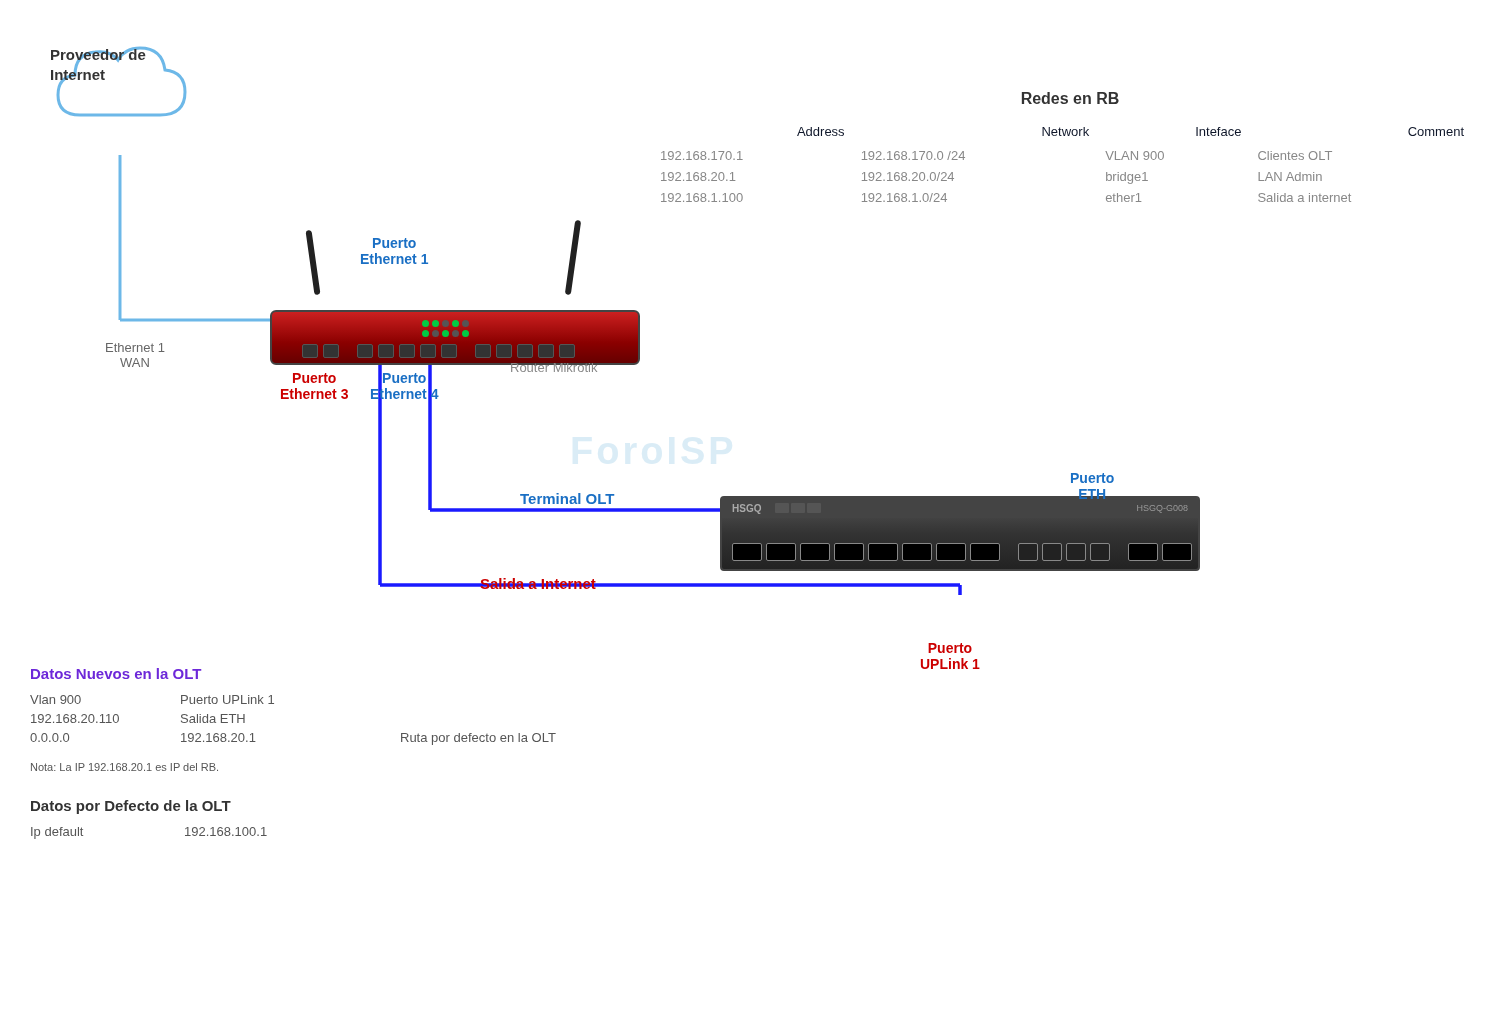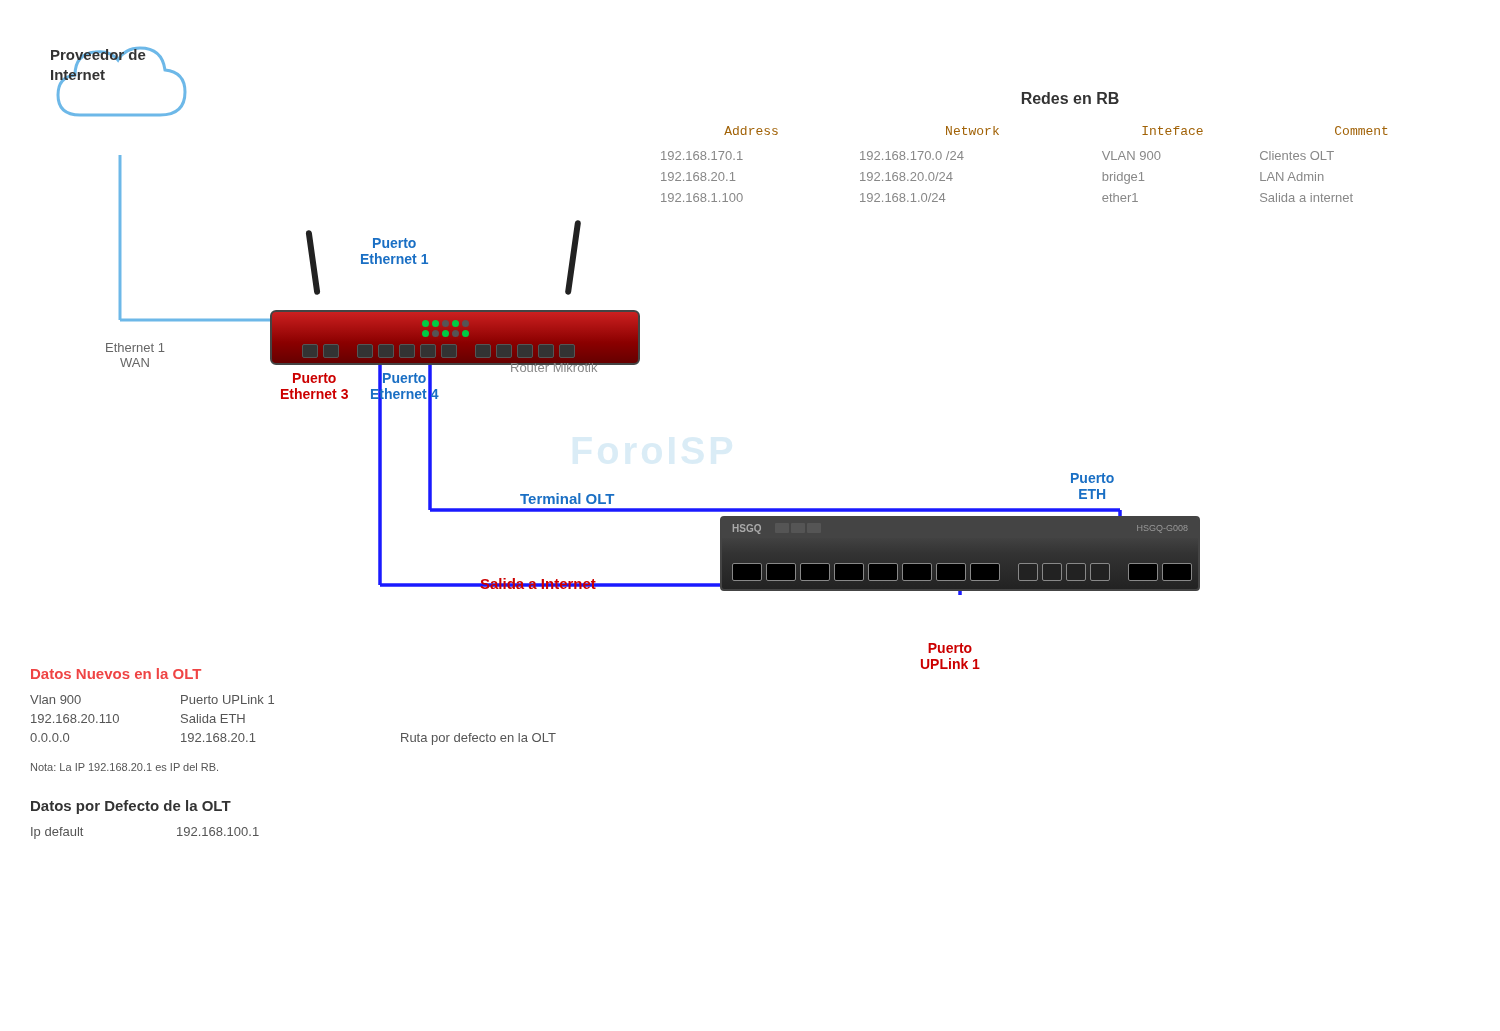--- a/index.html
+++ b/index.html
@@ -151,21 +151,21 @@
       left: 370px;
       font-size: 14px;
       font-weight: bold;
       color: #1a6fc4;
       text-align: center;
     }
 
     
     .olt-device {
       position: absolute;
-      top: 516px;
+      top: 496px;
       left: 720px;
       width: 560px;
       height: 90px;
     }
     .olt-body {
       width: 480px;
       height: 75px;
       background: linear-gradient(180deg, #555 0%, #333 50%, #222 100%);
       border-radius: 4px;
       border: 2px solid #444;
@@ -275,45 +275,44 @@
       color: #333;
       margin-bottom: 14px;
       text-align: center;
     }
     .data-table {
       width: 100%;
       border-collapse: collapse;
     }
     .data-table th {
       font-size: 13px;
-      color: #a16207;
+      color: #0f172a;
       font-weight: normal;
-      text-align: center;
+      text-align: right;
       padding: 2px 16px 6px 0;
       border-bottom: none;
-      font-family: Liberation Mono, monospace;
     }
     .data-table td {
       font-size: 13px;
       color: #888;
       padding: 3px 16px 3px 0;
       text-align: left;
     }
 
     
     .bottom-info {
       position: absolute;
       top: 665px;
       left: 30px;
       width: 700px;
     }
     .section-title {
       font-size: 15px;
       font-weight: bold;
-      color: #ef4444;
+      color: #6d28d9;
       margin-bottom: 10px;
     }
     .info-row {
       font-size: 13px;
       color: #555;
       margin-bottom: 4px;
       display: flex;
       gap: 20px;
     }
     .info-col1 { width: 130px; font-weight: normal; }
@@ -328,21 +327,21 @@
       font-size: 15px;
       font-weight: bold;
       color: #333;
       margin-top: 24px;
       margin-bottom: 10px;
     }
     .default-row {
       font-size: 13px;
       color: #555;
       display: flex;
-      gap: 16px;
+      gap: 24px;
     }
 
     
     .connections-svg {
       position: absolute;
       top: 0; left: 0;
       width: 1500px;
       height: 1031px;
       pointer-events: none;
     }

